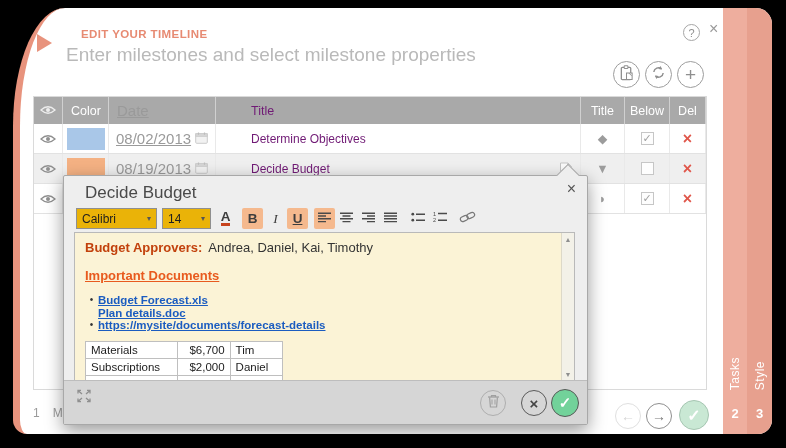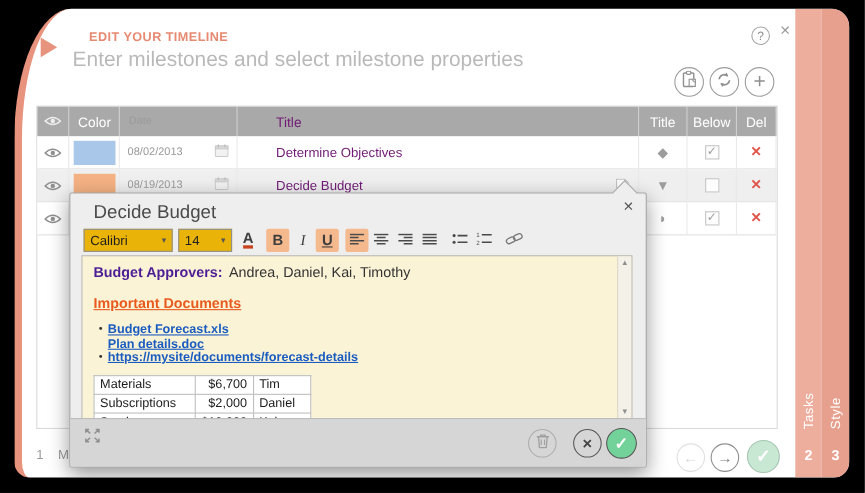--- a/index.html
+++ b/index.html
@@ -36,21 +36,21 @@
   .g-header { display:flex; height:27px; background:#a9a9a9; color:#fff; font-size:12.5px; }
   .g-header .cell { border-right:1px solid rgba(255,255,255,.45);text-align:center; }
   .g-row { display:flex; height:30px; border-bottom:1px solid #e2e2e2; font-size:12px; background:#fff; }
   .g-row.selected { background:#efefef; }
   .cell { height:100%; display:flex; align-items:center; }
   .g-row .cell { border-right:1px solid #e9e9e9; }
   .c-eye   { width:29px; justify-content:center; color:#8f8f8f; }
   .g-header .c-eye { color:#ededed; }
   .c-color { width:46px; justify-content:center; padding-left:0; }
   .g-header .c-color, .g-header .c-date, .g-header .c-title { justify-content:flex-start; padding-left:8px; }
-  .c-date  { width:107px; padding:0 7px; justify-content:space-between; color:#9a9a9a; font-size:10px; }
+  .c-date  { width:107px; padding:0 7px; justify-content:space-between; color:#9a9a9a; font-size:15px;text-decoration:underline; }
   .c-title { flex:1; padding-left:8px; color:#701a75;margin-left:27px; }
   .c-shape { width:44px; justify-content:center; color:#9c9c9c; font-size:12.5px; }
   .c-below { width:45px; justify-content:center; }
   .c-del   { width:36px; justify-content:center; color:#e0564a; font-size:16px; font-weight:700; }
   .g-header .c-shape, .g-header .c-below, .g-header .c-del { color:#fff; font-weight:400; font-size:12.5px; }
   .swatch { width:38px; height:22px; background:#ccc; }
   .checkbox { width:13px; height:13px; border:1px solid #c6c6c6; background:#fdfdfd;
               font-size:11px; line-height:11px; text-align:center; color:#9e9e9e; }
   .note-ic { margin-left:auto; margin-right:6px; display:flex; align-items:center; }
 
@@ -103,21 +103,21 @@
   #btn-bullets { left:344px; } #btn-numbers { left:366px; }
   #btn-link { left:393px; }
 
   #note-area { position:absolute; left:10px; top:56px; width:501px; height:150px;
             background:#fbf3d6; border:1px solid #b9b9b9; padding:7px 10px 0 10px;
             overflow:hidden; font-size:13px; color:#2a2a2a; }
   #note-scrollbar { position:absolute; right:0; top:0; bottom:0; width:13px; background:#f3f1e8;
             border-left:1px solid #ddd9c8; display:flex; flex-direction:column;
             justify-content:space-between; align-items:center; padding:3px 0;
             font-size:7px; color:#8f8f8f; }
-  #approvers-line b { color:#4c1d95; }
+  #approvers-line b { color:#c2410c; }
   #approvers-line span { margin-left:6px; color:#333; }
   #docs-heading { margin-top:13px; font-size:13px; font-weight:700;
             text-decoration:underline; color:#e85a1e; }
   #link-list { margin-top:11px; font-size:11.5px; line-height:12.5px; }
   .lrow { display:flex; }
   .blt { width:13px; text-align:center; color:#333; font-size:10px; }
   .note-link { color:#1b5cc0; font-weight:700; text-decoration:underline; }
   #budget-table { margin-top:9px; border-collapse:collapse; background:#fff; }
   #budget-table td { border:1px solid #bfbfbf; height:17px; padding:0 5px;
             font-size:11.5px; color:#1c1c1c; }

